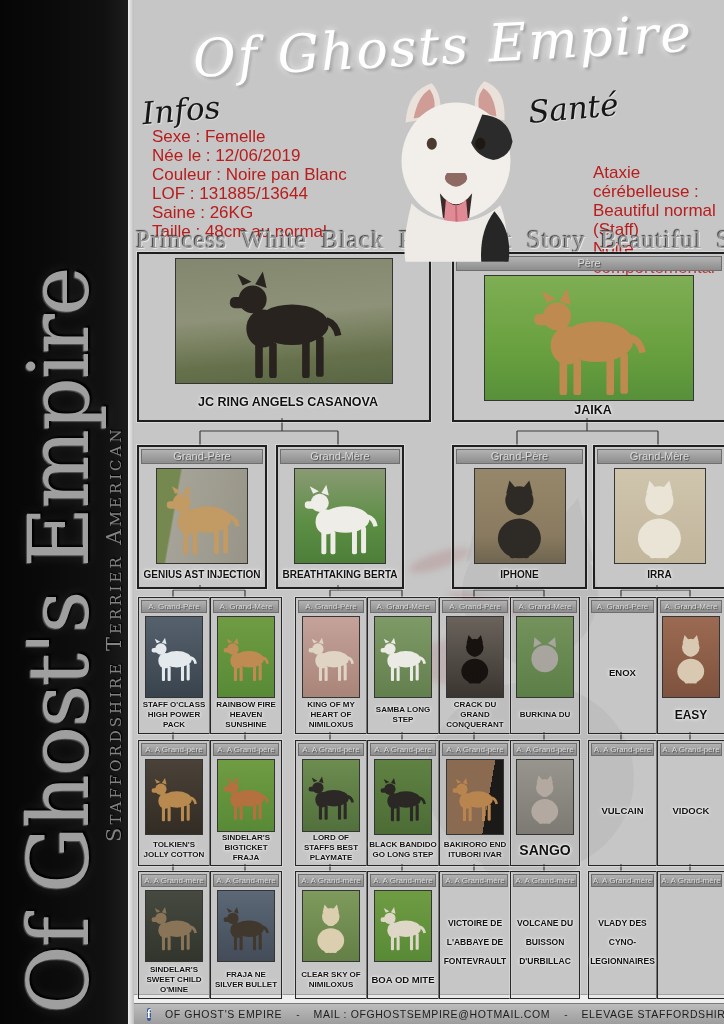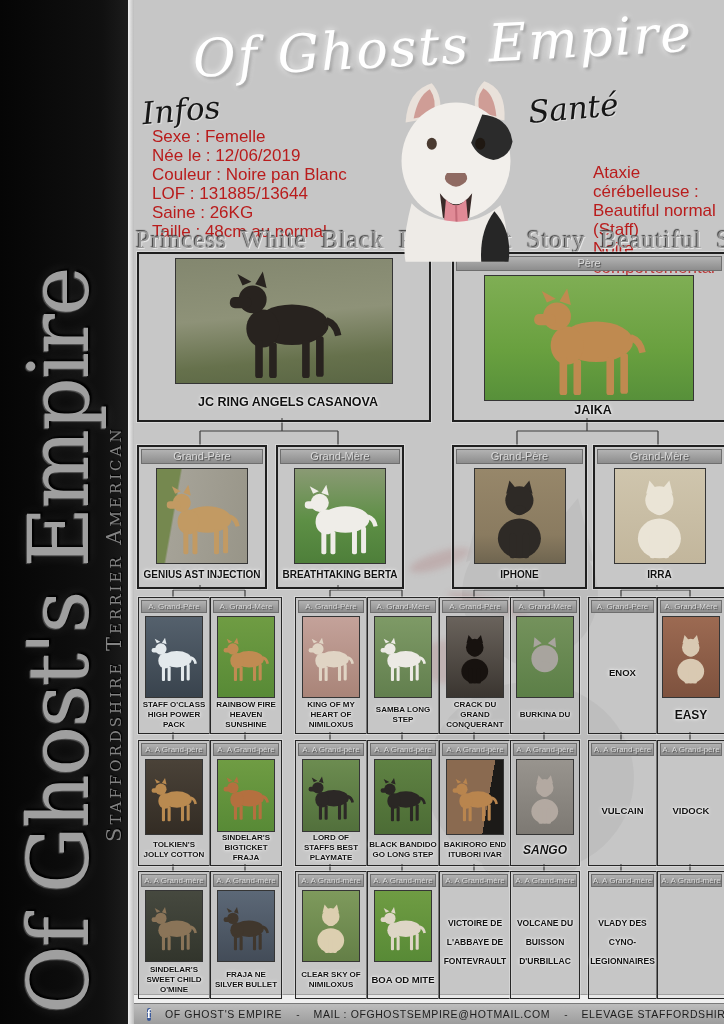--- a/index.html
+++ b/index.html
@@ -356,21 +356,21 @@
       </div>
     <div class="name">BAKIRORO END ITUBORI IVAR</div>
   </div>
   <div class="pbox r2" style="left:510px;top:740px;width:68px;height:124px;">
     <div class="bar">A. A Grand-père</div>
     <div class="photo" style="background:linear-gradient(180deg,#98948e,#7d7973);">
         <svg style="color:#b3a9a1">
           <use href="#dog-front"></use>
         </svg>
       </div>
-    <div class="name" style="font-size:12px;font-style:italic;">SANGO</div>
+    <div class="name" style="font-size:14px;">SANGO</div>
   </div>
   <div class="pbox r2 textonly" style="left:588px;top:740px;width:67px;height:124px;">
     <div class="bar">A. A Grand-père</div>
 
     <div class="name">VULCAIN</div>
   </div>
   <div class="pbox r2 textonly" style="left:657px;top:740px;width:66px;height:124px;">
     <div class="bar">A. A Grand-père</div>
 
     <div class="name">VIDOCK</div>

